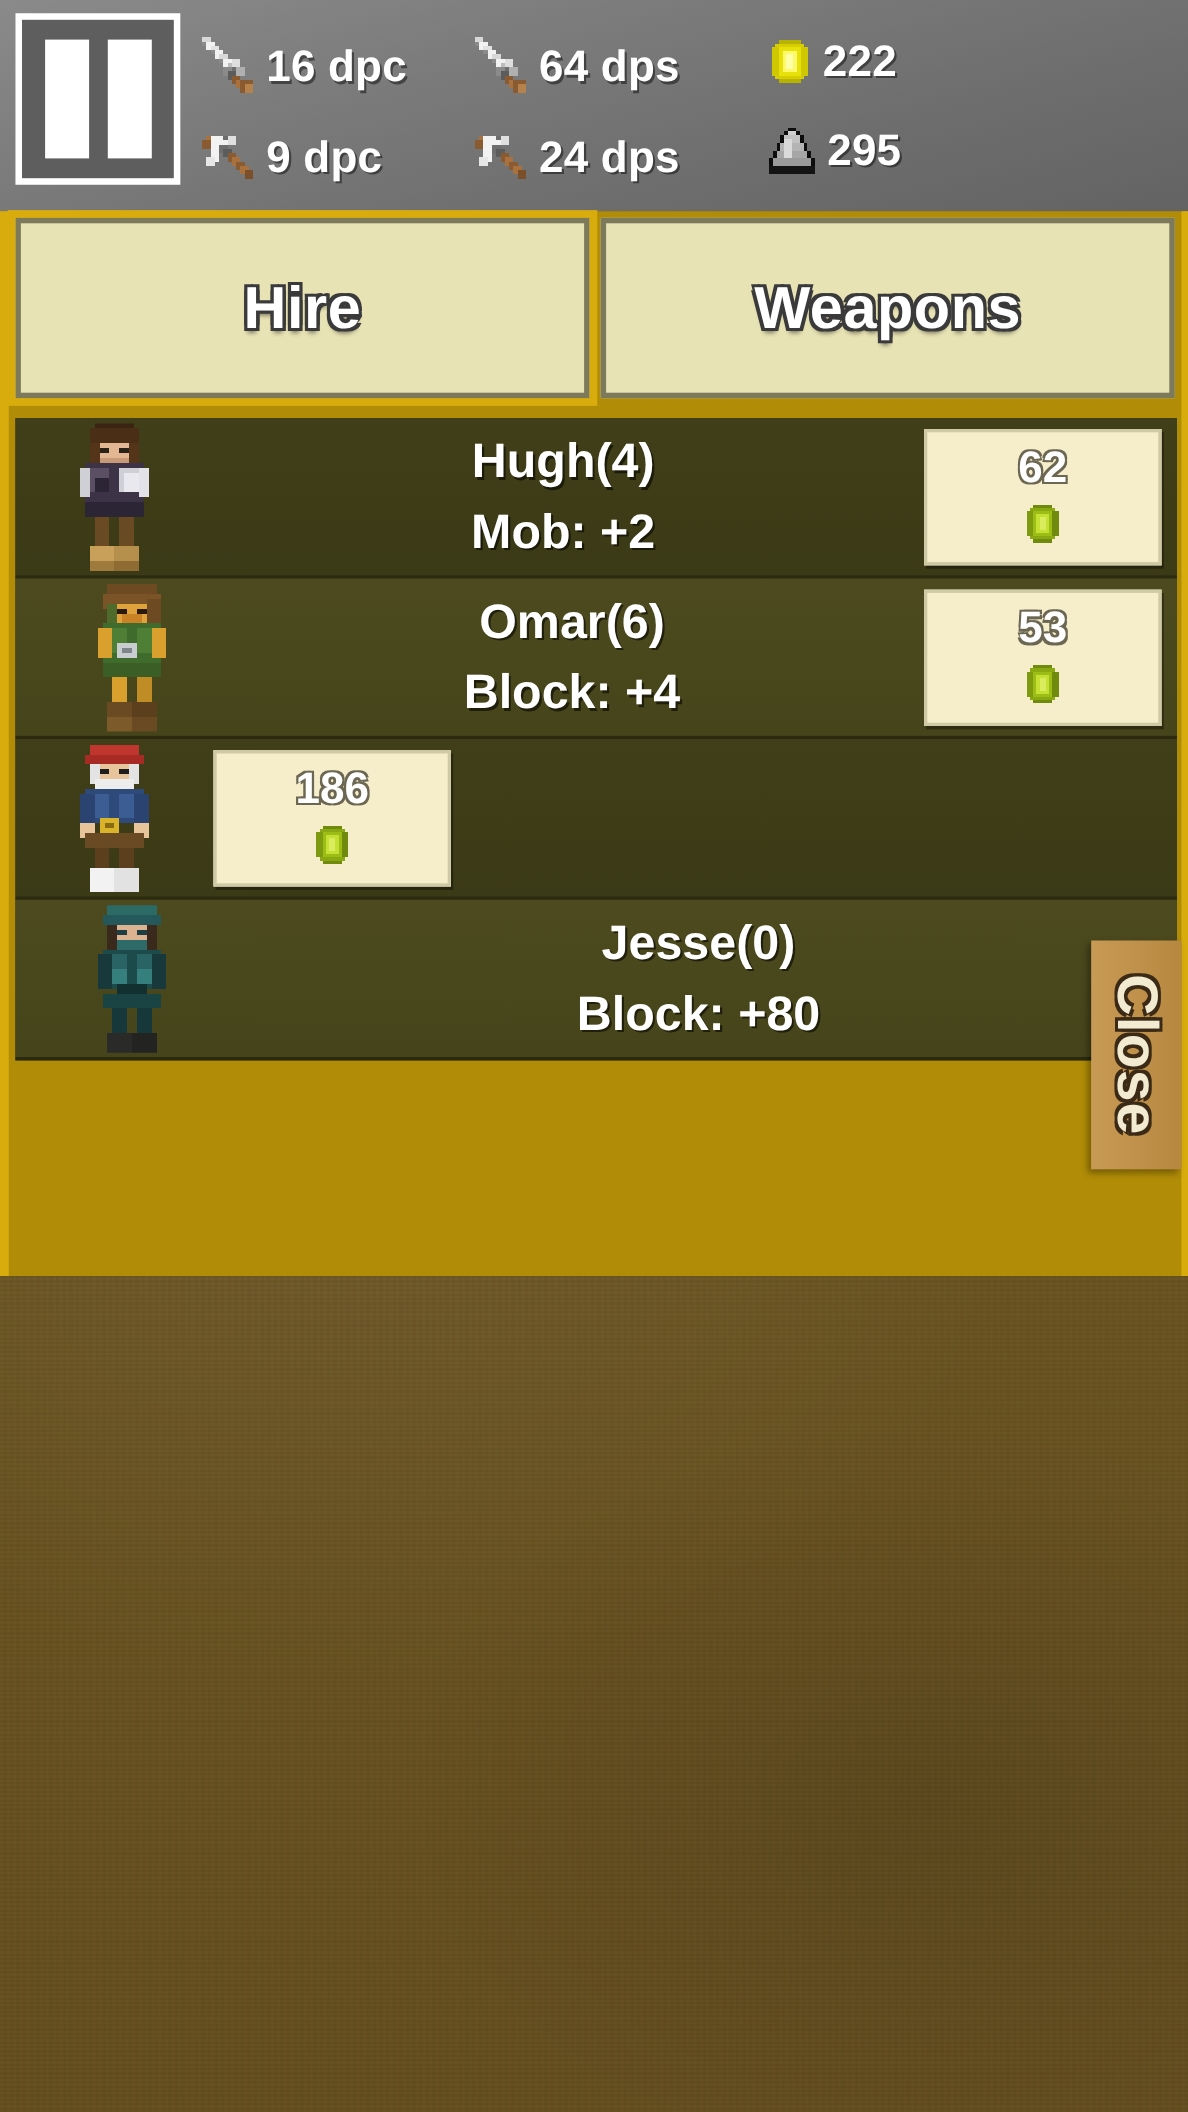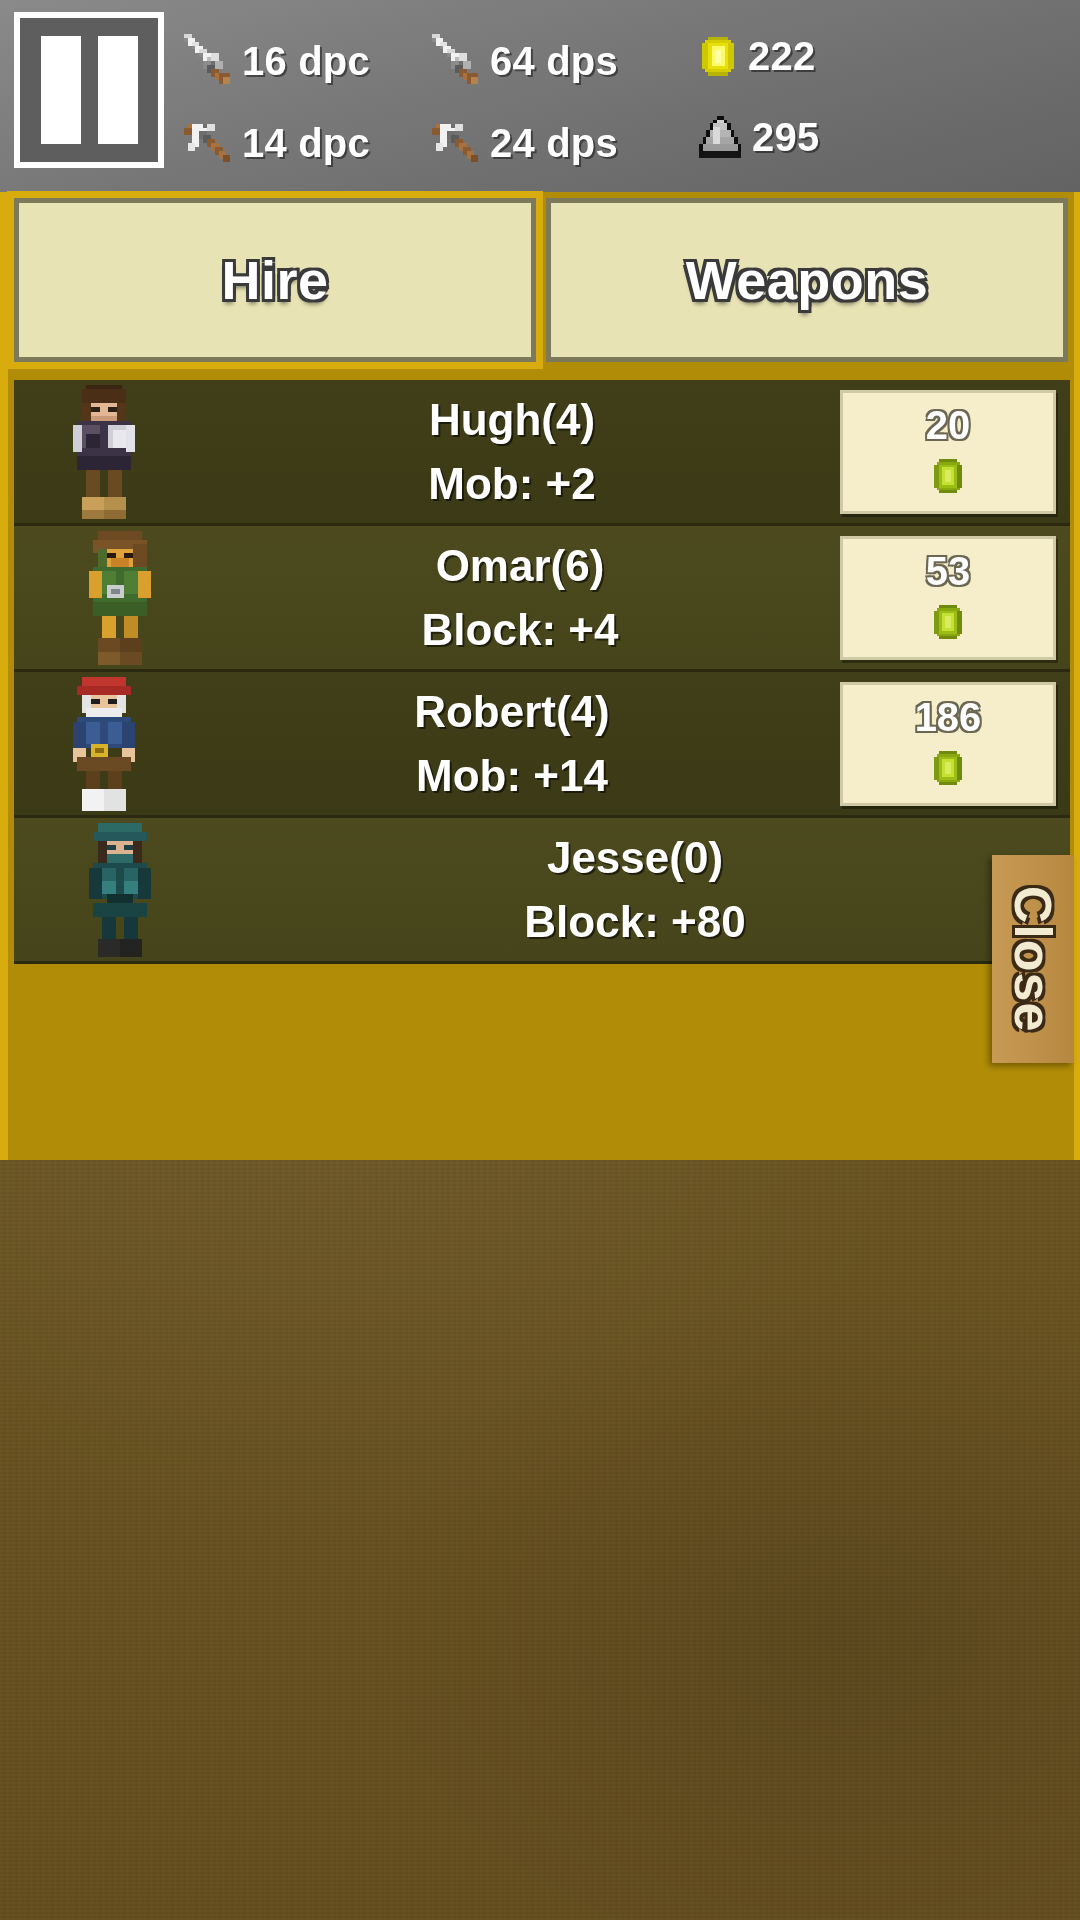--- a/index.html
+++ b/index.html
@@ -236,21 +236,21 @@
             <rect x="7" y="3" width="1" height="1" fill="#6e6e6e"></rect>
             <rect x="6" y="5" width="2" height="2" fill="#6e6e6e"></rect>
             <rect x="7" y="6" width="2" height="2" fill="#5c5c5c"></rect>
             <rect x="8" y="7" width="2" height="2" fill="#8a5a30"></rect>
             <rect x="9" y="8" width="2" height="2" fill="#a8713e"></rect>
             <rect x="10" y="9" width="2" height="2" fill="#8a5a30"></rect>
             <rect x="11" y="10" width="2" height="2" fill="#a8713e"></rect>
             <rect x="12" y="11" width="2" height="2" fill="#7a4f2a"></rect>
           </svg>
         </span>
-        <span class="stat-val">14 dpc</span>
+        <span class="stat-val">9 dpc</span>
       </div>
 
       <div class="stat s3">
         <span class="ico ico-sword">
           <svg viewBox="0 0 16 16" shape-rendering="crispEdges">
             <rect x="2" y="1" width="2" height="2" fill="#d8d8d8"></rect>
             <rect x="3" y="2" width="2" height="2" fill="#f2f2f2"></rect>
             <rect x="4" y="3" width="2" height="2" fill="#e2e2e2"></rect>
             <rect x="5" y="4" width="2" height="2" fill="#f2f2f2"></rect>
             <rect x="6" y="5" width="2" height="2" fill="#d8d8d8"></rect>
@@ -382,21 +382,21 @@
             <rect x="9" y="25" width="5" height="3" fill="#b58f4c"></rect>
             <rect x="4" y="28" width="5" height="2" fill="#9e7a3d"></rect>
             <rect x="9" y="28" width="5" height="2" fill="#8e6c34"></rect>
           </svg>
         </div>
         <div class="rowtext">
           <span class="rname">Hugh(4)</span>
           <span class="rbonus">Mob: +2</span>
         </div>
         <div class="pricebtn">
-          <span class="price-num">20</span>
+          <span class="price-num">62</span>
           <span class="price-gem">
             <svg viewBox="0 0 16 16" shape-rendering="crispEdges">
               <rect x="5" y="2" width="6" height="1" fill="#6f8a0c"></rect>
               <rect x="4" y="3" width="8" height="1" fill="#8aa812"></rect>
               <rect x="3" y="4" width="10" height="8" fill="#9bbd16"></rect>
               <rect x="4" y="12" width="8" height="1" fill="#8aa812"></rect>
               <rect x="5" y="13" width="6" height="1" fill="#6f8a0c"></rect>
               <rect x="3" y="4" width="2" height="8" fill="#7e9a10"></rect>
               <rect x="11" y="4" width="2" height="8" fill="#6f8a0c"></rect>
               <rect x="6" y="5" width="4" height="6" fill="#c4e033"></rect>
@@ -475,24 +475,20 @@
             <rect x="13" y="16" width="3" height="3" fill="#e8c49a"></rect>
             <rect x="6" y="15" width="4" height="3" fill="#d9b32a"></rect>
             <rect x="7" y="16" width="2" height="1" fill="#8a6b12"></rect>
             <rect x="3" y="18" width="12" height="3" fill="#6a4a22"></rect>
             <rect x="5" y="21" width="3" height="4" fill="#5c3f1c"></rect>
             <rect x="10" y="21" width="3" height="4" fill="#5c3f1c"></rect>
             <rect x="4" y="25" width="5" height="5" fill="#f2f2f2"></rect>
             <rect x="9" y="25" width="5" height="5" fill="#e2e2e2"></rect>
           </svg>
         </div>
-        <div class="rowtext">
-          <span class="rname">Robert(4)</span>
-          <span class="rbonus">Mob: +14</span>
-        </div>
         <div class="pricebtn">
           <span class="price-num">186</span>
           <span class="price-gem">
             <svg viewBox="0 0 16 16" shape-rendering="crispEdges">
               <rect x="5" y="2" width="6" height="1" fill="#6f8a0c"></rect>
               <rect x="4" y="3" width="8" height="1" fill="#8aa812"></rect>
               <rect x="3" y="4" width="10" height="8" fill="#9bbd16"></rect>
               <rect x="4" y="12" width="8" height="1" fill="#8aa812"></rect>
               <rect x="5" y="13" width="6" height="1" fill="#6f8a0c"></rect>
               <rect x="3" y="4" width="2" height="8" fill="#7e9a10"></rect>

